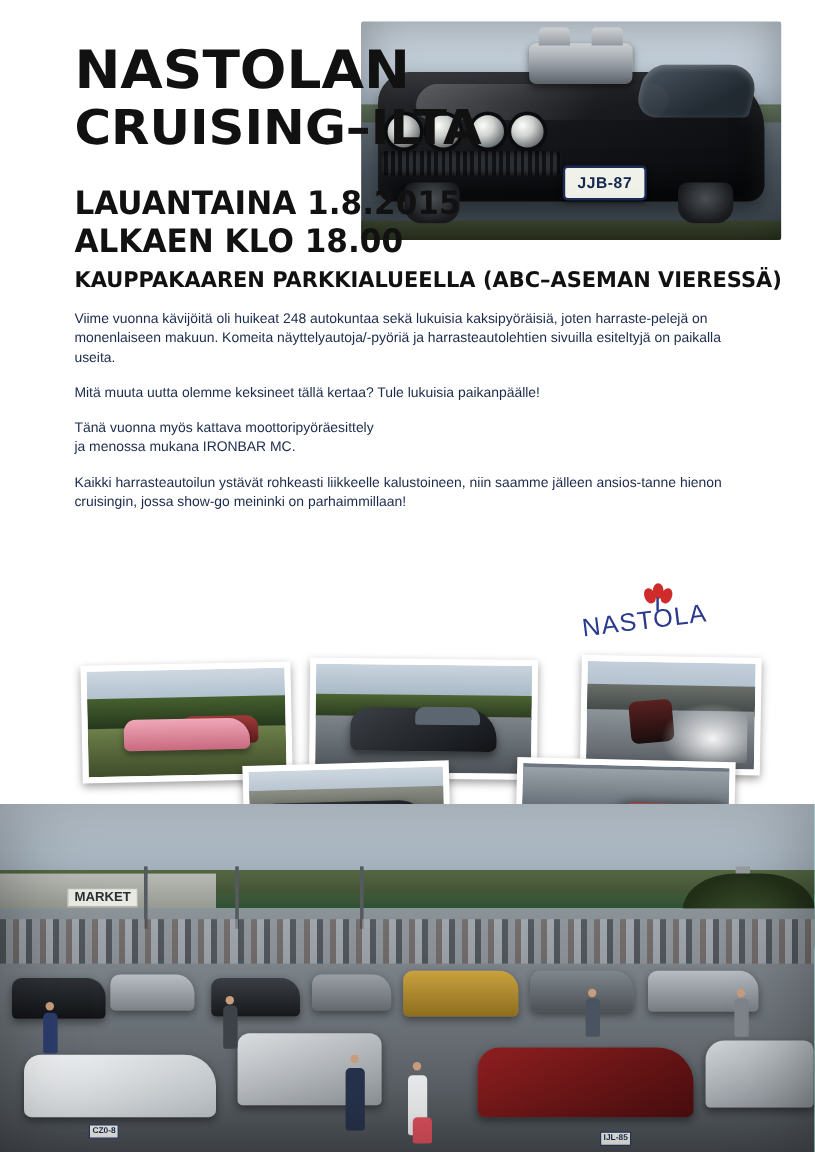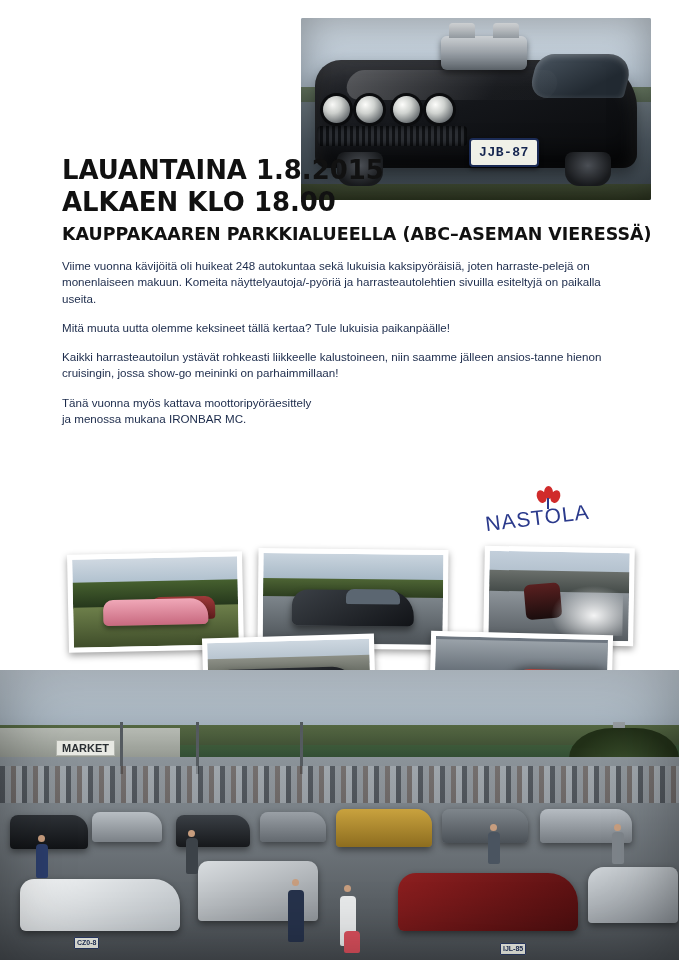--- a/index.html
+++ b/index.html
@@ -130,21 +130,21 @@
     left: 168px;
     top: 120px;
     width: 66px;
     height: 25px;
     background: #f0f1e8;
     border: 2px solid #1b2b55;
     border-radius: 4px;
     display: flex;
     align-items: center;
     justify-content: center;
-    font-family: Liberation Mono, monospace;
+    font-family: Liberation Sans, sans-serif;
     font-weight: bold;
     font-size: 13px;
     color: #14254f;
     letter-spacing: .5px;
     box-shadow: 0 2px 4px rgba(0,0,0,.5);
   }
   .car-wheel {
     position: absolute;
     bottom: 14px;
     width: 46px; height: 34px;
@@ -417,33 +417,37 @@
     <div class="headlight hl2"></div>
     <div class="headlight hl3"></div>
     <div class="headlight hl4"></div>
     <div class="car-grille"></div>
     <div class="plate">JJB-87</div>
     <div class="car-wheel cw1"></div>
     <div class="car-wheel cw2"></div>
     <div class="hero-vignette"></div>
   </div>
 
+  <div class="title-block">
+    <div class="title-line1">NASTOLAN</div>
+    <div class="title-line2">CRUISING–ILTA</div>
+  </div>
 
   <div class="subtitle-block">
     <div class="sub1">LAUANTAINA 1.8.2015</div>
     <div class="sub2">ALKAEN KLO 18.00</div>
     <div class="sub3">KAUPPAKAAREN PARKKIALUEELLA (ABC–ASEMAN VIERESSÄ)</div>
   </div>
 
   <div class="body-copy">
     <p>Viime  vuonna kävijöitä oli huikeat 248 autokuntaa sekä lukuisia kaksipyöräisiä, joten harraste-pelejä on monenlaiseen makuun. Komeita näyttelyautoja/-pyöriä ja harrasteautolehtien sivuilla esiteltyjä on paikalla useita.</p>
     <p>Mitä muuta uutta olemme keksineet tällä kertaa? Tule lukuisia paikanpäälle!</p>
-    <p>Kaikki harrasteautoilun ystävät rohkeasti liikkeelle kalustoineen, niin saamme jälleen ansios-tanne hienon cruisingin, jossa show-go meininki on parhaimmillaan!</p>
     <p style="white-space:pre-line;">Tänä vuonna myös kattava moottoripyöräesittely
 ja menossa mukana IRONBAR MC.</p>
+    <p>Kaikki harrasteautoilun ystävät rohkeasti liikkeelle kalustoineen, niin saamme jälleen ansios-tanne hienon cruisingin, jossa show-go meininki on parhaimmillaan!</p>
   </div>
 
   <div class="nastola-logo">
     <div class="logo-tulip">
       <div class="petal petal-l"></div>
       <div class="petal petal-c"></div>
       <div class="petal petal-r"></div>
       <div class="stem"></div>
     </div>
     <div class="logo-word">NASTOLA</div>

